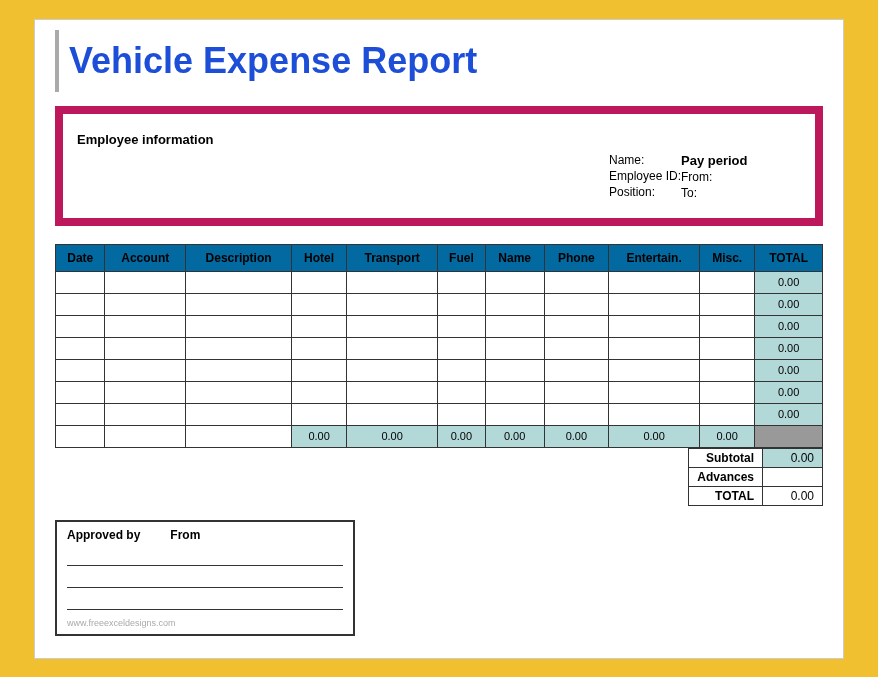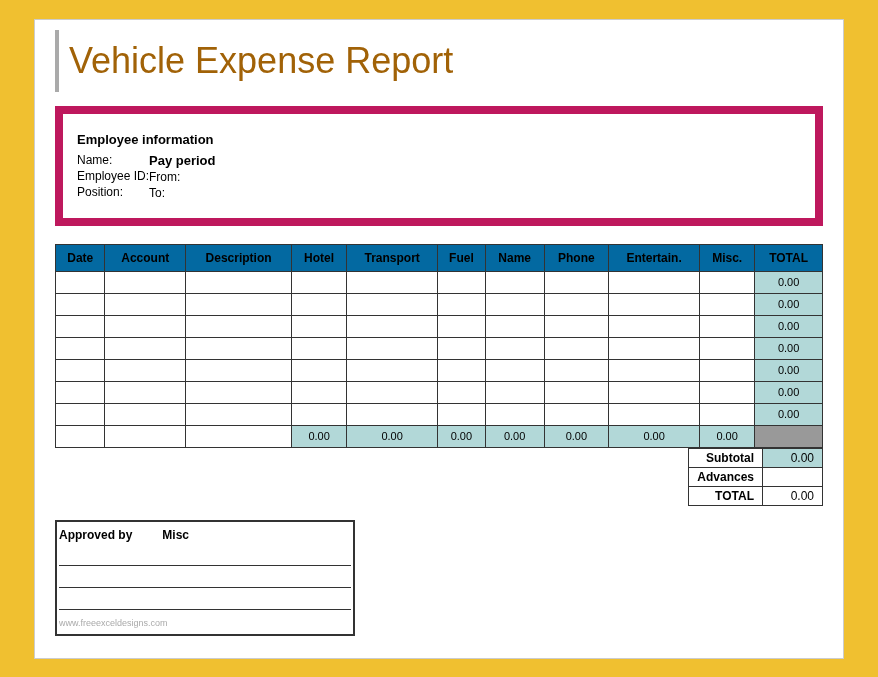--- a/index.html
+++ b/index.html
@@ -15,39 +15,39 @@
     }
     .page {
       background: white;
       width: 810px;
       min-height: 640px;
       padding: 10px 20px 20px 20px;
       border: 1px solid #ccc;
     }
     .title {
       font-size: 36px;
-      font-weight: normal;
+      font-weight: bold;
       padding: 10px 0 10px 10px;
       border-left: 4px solid #aaa;
       margin-bottom: 14px;
-      color: #a16207;
+      color: #1d4ed8;
     }
     .employee-box {
       border: 8px solid #be185d;
       padding: 18px 14px;
       margin-bottom: 18px;
     }
     .employee-box .section-title {
       font-weight: bold;
       margin-bottom: 6px;
       font-size: 13px;
     }
     .employee-grid {
       display: flex;
-      justify-content: flex-start;
+      justify-content: flex-end;
     }
     .employee-col {
       display: flex;
       flex-direction: column;
       gap: 2px;
     }
     .pay-period-col {
       text-align: left;
       min-width: 120px;
     }
@@ -111,21 +111,21 @@
       text-align: right;
       min-width: 60px;
     }
     .summary-table td.value-white {
       background: #fff;
       text-align: right;
       min-width: 60px;
     }
     .approved-box {
       border: 2px solid #333;
-      padding: 6px 2px;
+      padding: 6px 10px;
       margin-top: 14px;
       width: 300px;
       display: flex;
       flex-direction: column;
       gap: 4px;
     }
     .approved-header {
       display: flex;
       gap: 30px;
     }
@@ -316,21 +316,21 @@
         <td class="label">TOTAL</td>
         <td class="value-white">0.00</td>
       </tr>
     </tbody>
       </table>
   </div>
 
   <div class="approved-box">
     <div class="approved-header">
       <span>Approved by</span>
-      <span>Misc</span>
+      <span>From</span>
     </div>
     <div class="approved-lines">
       <div class="approved-line"></div>
       <div class="approved-line"></div>
       <div class="approved-line"></div>
     </div>
     <div class="watermark">www.freeexceldesigns.com</div>
   </div>
 </div>
 

